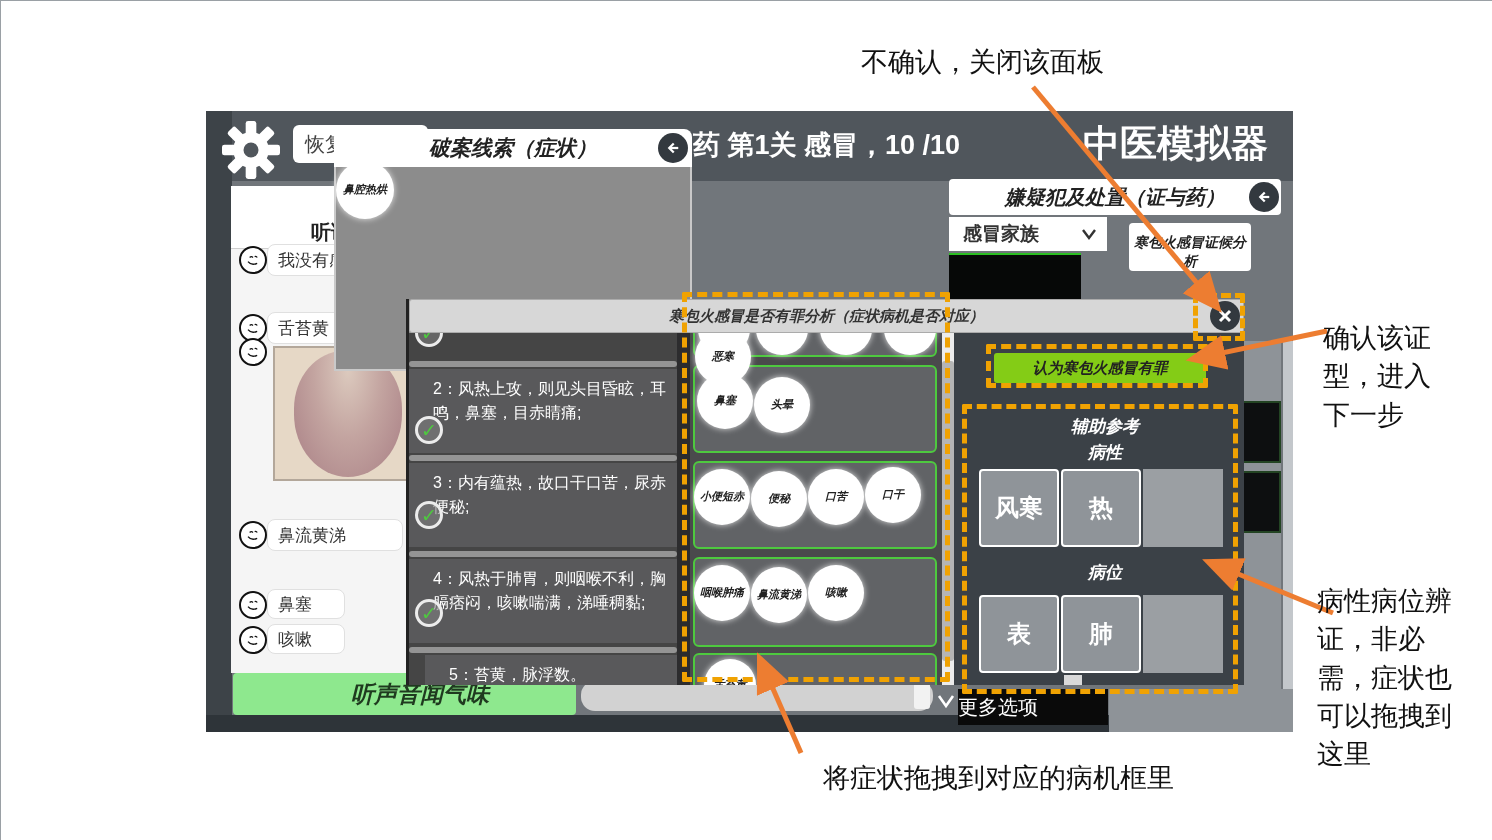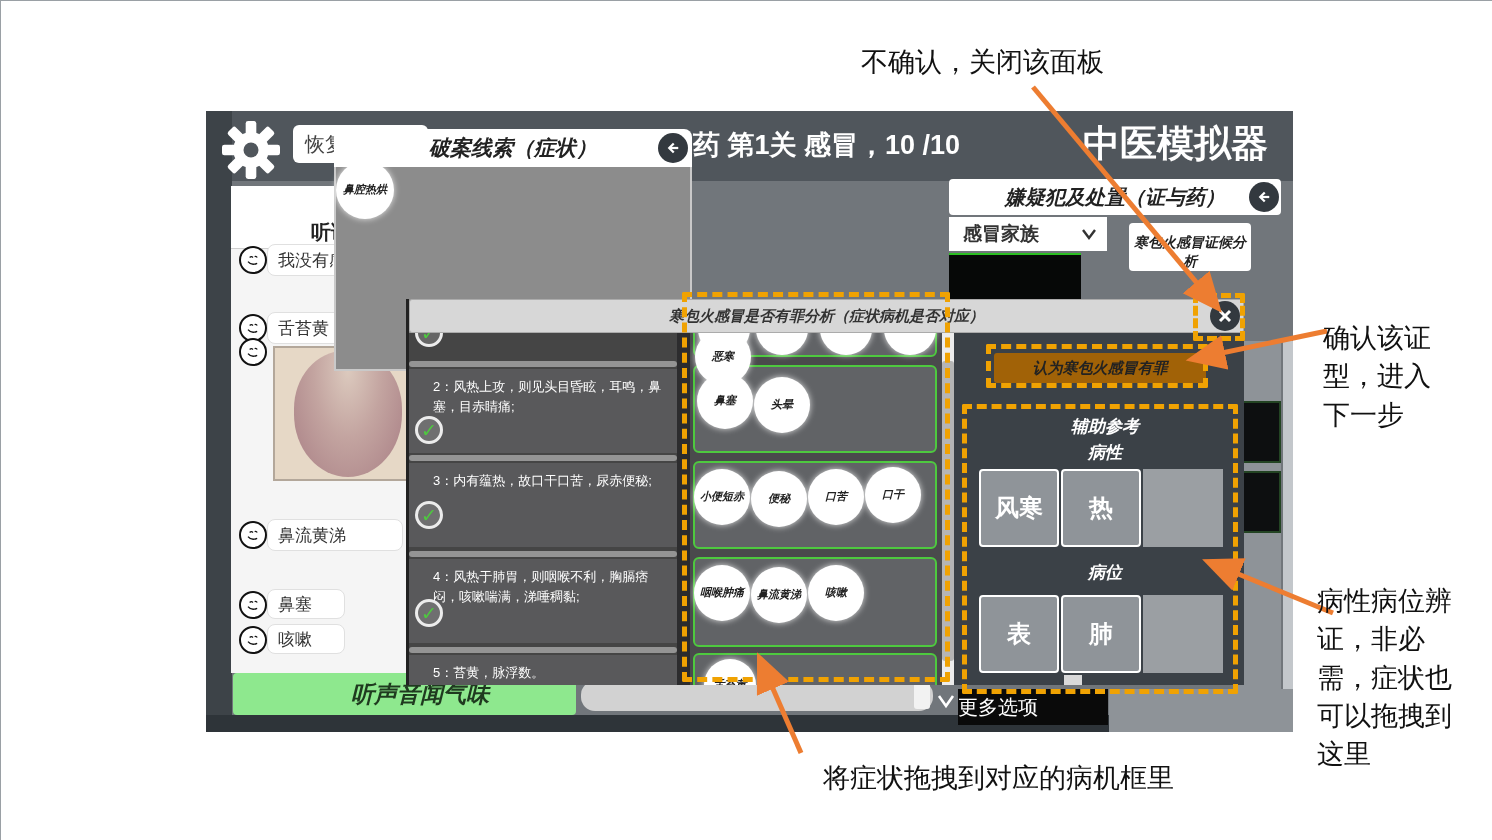--- a/index.html
+++ b/index.html
@@ -10,21 +10,21 @@
   .band{position:absolute;left:0;top:0;width:1087px;height:70px;background:#50565c}
   .darkcol{position:absolute;left:0;top:0;width:26px;height:621px;background:#3d4348}
   .bottomstrip{position:absolute;left:0;top:604px;width:1087px;height:17px;background:#2e3439}
   .whitebar{background:#fff;border-bottom:1px solid #cfcfcf}
   .bubble{background:#fff;border:1px solid #e0e0e0;border-radius:8px;display:flex;align-items:center;padding:0 10px;font-size:17px;color:#333;box-sizing:border-box}
   .avatar{border:2px solid #111;border-radius:50%;background:#fff;box-sizing:border-box;display:flex;align-items:center;justify-content:center}
   .navbtn{background:#33393f;border-radius:50%;display:flex;align-items:center;justify-content:center}
   .circle{background:#fff;border-radius:50%;display:flex;align-items:center;justify-content:center;text-align:center;color:#222;font-size:11px;line-height:1.15;box-sizing:border-box;padding:4px;box-shadow:0 0 6px rgba(255,255,255,.8)}
   .zone{border:2px solid #4EC93F;border-radius:6px;background:#616366;box-sizing:border-box}
   .check{width:28px;height:28px;border-radius:50%;border:3px solid #ececec;background:rgba(130,130,130,.55);display:flex;align-items:center;justify-content:center;color:#4EC93F;font-family:"DejaVu Sans",sans-serif;font-weight:700;font-size:19px;box-sizing:border-box}
-  .item{background:#59595b;color:#fff;font-size:13px;line-height:1.5;box-sizing:border-box;padding:8px 8px 8px 24px}
+  .item{background:#59595b;color:#fff;font-size:16px;line-height:1.5;box-sizing:border-box;padding:8px 8px 8px 24px}
   .divider{background:#949494;border-radius:3px}
   .slotbtn{background:#8f9499;border:2px solid #fff;border-radius:4px;color:#fff;font-weight:700;font-size:24px;display:flex;align-items:center;justify-content:center;box-sizing:border-box}
   .dashed{border:5px dashed #F0A202;box-sizing:border-box;border-radius:2px}
   .note{font-size:27px;color:#111;line-height:1.42;font-weight:400}
   .arrows{position:absolute;left:0;top:0;z-index:45;pointer-events:none}
 </style>
 </head>
 <body>
 
 <div class="canvas">
@@ -214,21 +214,21 @@
         <div class="abs divider" style="left:0;top:218px;width:268px;height:6px"></div>
 
         <div class="abs item" style="left:0;top:226px;width:268px;height:84px">
           <span>4：风热于肺胃，则咽喉不利，胸膈痞闷，咳嗽喘满，涕唾稠黏;</span>
         </div>
         <div class="abs check" style="left:6px;top:266px">
             <span>✓</span>
           </div>
         <div class="abs divider" style="left:0;top:314px;width:268px;height:6px"></div>
 
-        <div class="abs item" style="left:0;top:322px;width:274px;height:30px;overflow:hidden">
+        <div class="abs item" style="left:16px;top:322px;width:274px;height:30px;overflow:hidden">
           <span>5：苔黄，脉浮数。</span>
         </div>
       </div>
 
       <div class="abs" style="left:268px;top:34px;width:13px;height:352px;background:#2c2c2e"></div>
 
       <div class="abs" style="left:281px;top:34px;width:252px;height:352px;background:#4a4a4c;overflow:hidden">
         <div class="abs zone" style="left:3px;top:-16px;width:244px;height:40px"></div>
         <div class="abs circle" style="left:8px;top:-30px;width:52px;height:52px"></div>
         <div class="abs circle" style="left:66px;top:-30px;width:52px;height:52px"></div>
@@ -277,21 +277,21 @@
             <span>恶寒</span>
           </div>
       </div>
 
       <div class="abs" style="left:533px;top:34px;width:12px;height:352px;background:#ececec">
         <div class="abs" style="left:0;top:28px;width:12px;height:300px;background:#b5b5b5;border-radius:3px"></div>
       </div>
 
       <div class="abs" style="left:545px;top:34px;width:290px;height:352px;background:#3b4147"></div>
 
-      <div class="abs" style="left:585px;top:54px;width:212px;height:30px;background:#a16207;border-radius:3px;display:flex;align-items:center;justify-content:center">
+      <div class="abs" style="left:585px;top:54px;width:212px;height:30px;background:#84cc16;border-radius:3px;display:flex;align-items:center;justify-content:center">
         <span class="callig" style="font-size:15px;color:#222">认为寒包火感冒有罪</span>
       </div>
 
       <div class="abs" style="left:557px;top:104px;width:278px;height:282px">
         <div class="abs callig" style="left:0;top:38px;width:278px;text-align:center;font-size:17px;color:#fff">病性</div>
         <div class="abs callig" style="left:0;top:12px;width:278px;text-align:center;font-size:17px;color:#fff">辅助参考</div>
 
         <div class="abs slotbtn" style="left:13px;top:66px;width:80px;height:78px">
             <span>风寒</span>
           </div>

